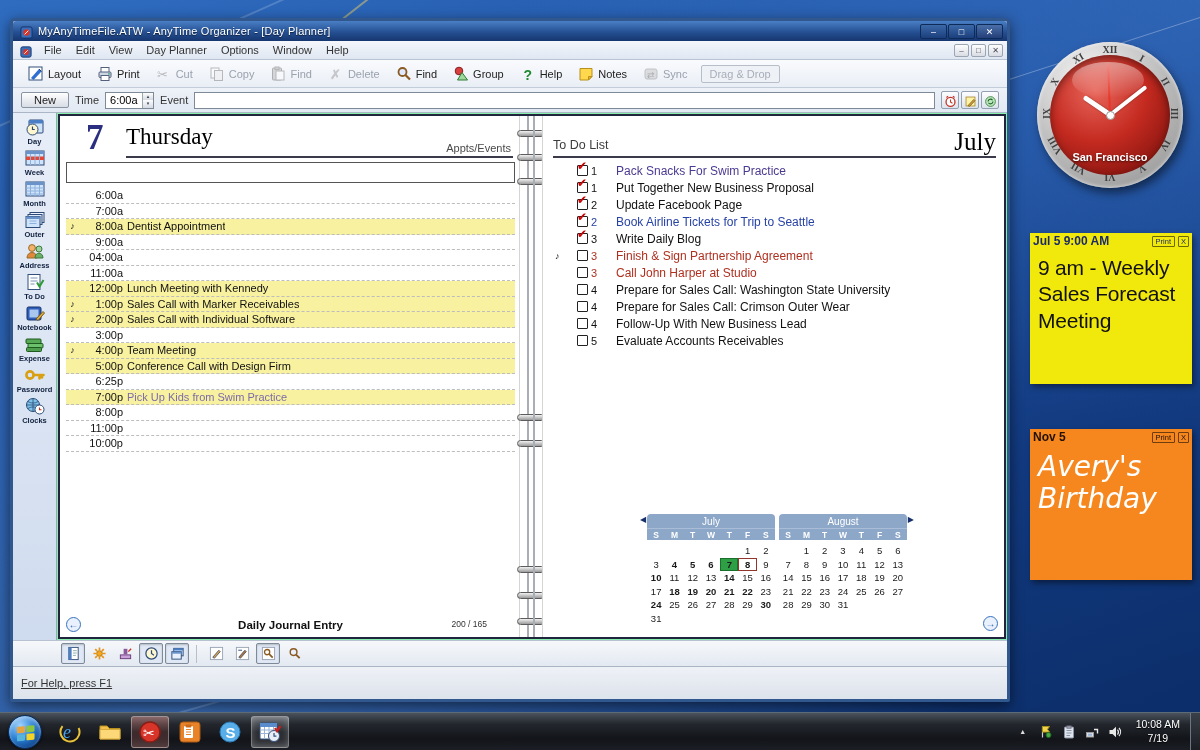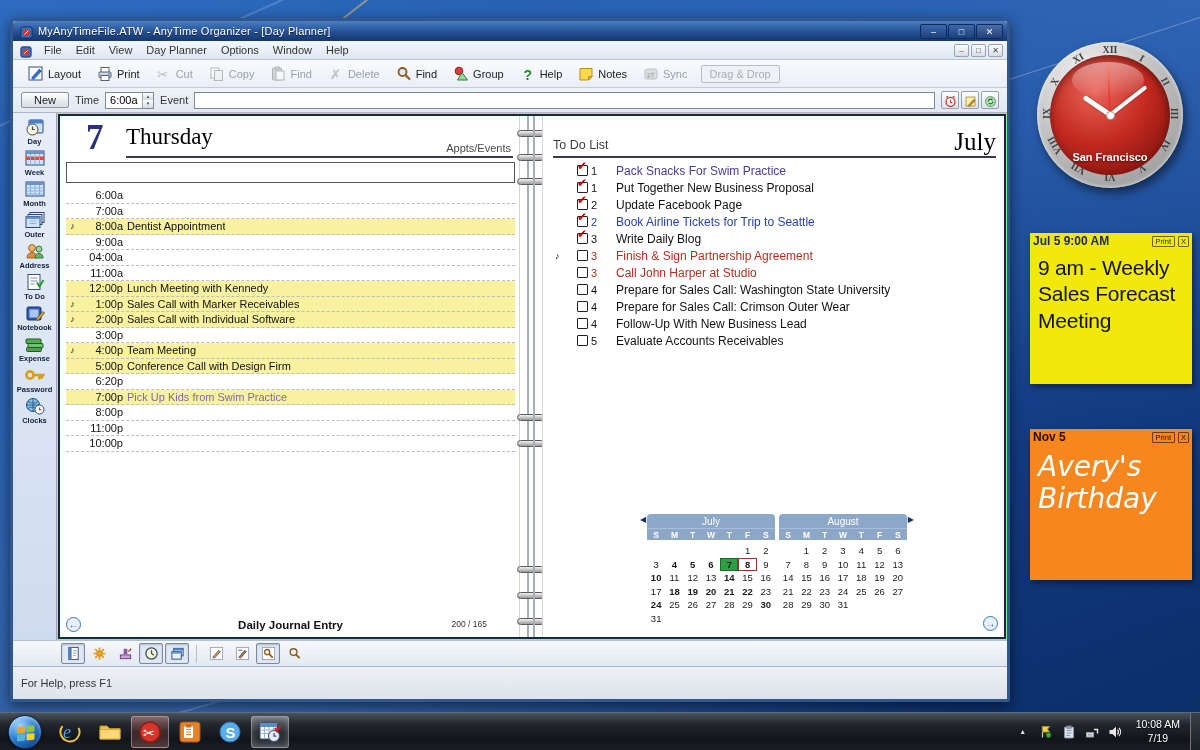--- a/index.html
+++ b/index.html
@@ -121,21 +121,21 @@
   .cal-cell.sel{background:#2f9f45;border:1px solid #19702c;font-weight:bold;line-height:11px;}
   .cal-cell.box{border:1px solid #94352c;font-weight:bold;line-height:11px;}
 
   .bottombar{height:26px;background:linear-gradient(#f6f8fb,#e3e9f1);border-top:1px solid #b7c1cf;
     display:flex;align-items:center;padding-left:48px;gap:2px;}
   .bb-btn{width:24px;height:21px;display:flex;align-items:center;justify-content:center;border:1px solid transparent;border-radius:2px;}
   .bb-btn.pressed{border:1px solid #7f8a99;background:#dfe8f4;box-shadow:inset 0 1px 2px rgba(0,0,0,.2);}
   .bb-btn svg{width:15px;height:15px;}
   .bb-sep{width:1px;height:18px;background:#b7bfcb;margin:0 5px;}
   .statusbar{height:19px;background:linear-gradient(#eef1f6,#dde3ec);border-top:1px solid #aab4c2;
-    display:flex;align-items:center;font-size:11px;color:#333;padding:16px 8px;}
+    display:flex;align-items:center;font-size:11px;color:#333;padding:16px 8px;text-decoration:underline;}
 
   
   .clockw{position:absolute;left:1037px;top:42px;width:146px;height:146px;border-radius:50%;
     background:radial-gradient(circle at 35% 25%,#f4f4f4,#b9b9b9 55%,#8b8b8b);
     box-shadow:3px 5px 10px rgba(0,0,0,.5), inset 0 0 4px rgba(255,255,255,.8);}
   .clock-face{position:absolute;left:13px;top:13px;width:120px;height:120px;border-radius:50%;
     background:radial-gradient(circle at 38% 30%,#e8655a,#c42a20 45%,#7e120d 90%);
     box-shadow:inset 0 3px 8px rgba(0,0,0,.45);}
   .clock-face:after{content:"";position:absolute;left:18%;top:6%;width:60%;height:30%;border-radius:50%;
     background:linear-gradient(rgba(255,255,255,.45),rgba(255,255,255,0));}
@@ -497,21 +497,21 @@
                 <span class="t">4:00p</span>
                 <span class="txt">Team Meeting</span>
               </div>
               <div class="slot hl">
                 <span class="alarm"></span>
                 <span class="t">5:00p</span>
                 <span class="txt">Conference Call with Design Firm</span>
               </div>
               <div class="slot">
                 <span class="alarm"></span>
-                <span class="t">6:20p</span>
+                <span class="t">6:25p</span>
                 <span class="txt"></span>
               </div>
               <div class="slot hl">
                 <span class="alarm"></span>
                 <span class="t">7:00p</span>
                 <span class="txt" style="color: rgb(124, 107, 168);">Pick Up Kids from Swim Practice</span>
               </div>
               <div class="slot">
                 <span class="alarm"></span>
                 <span class="t">8:00p</span>

